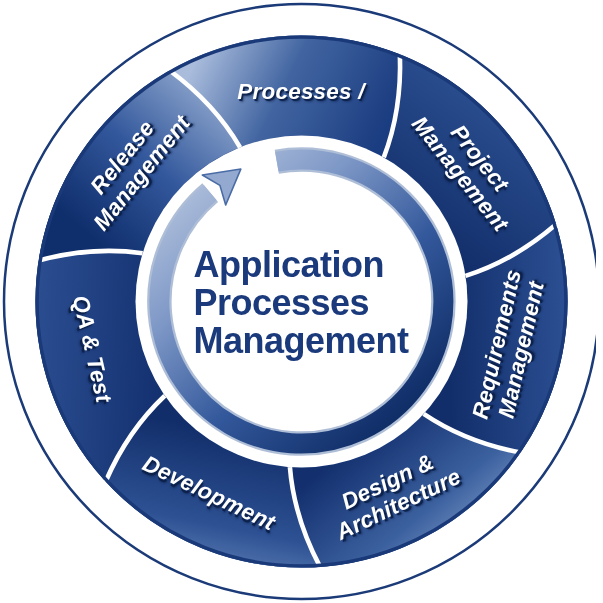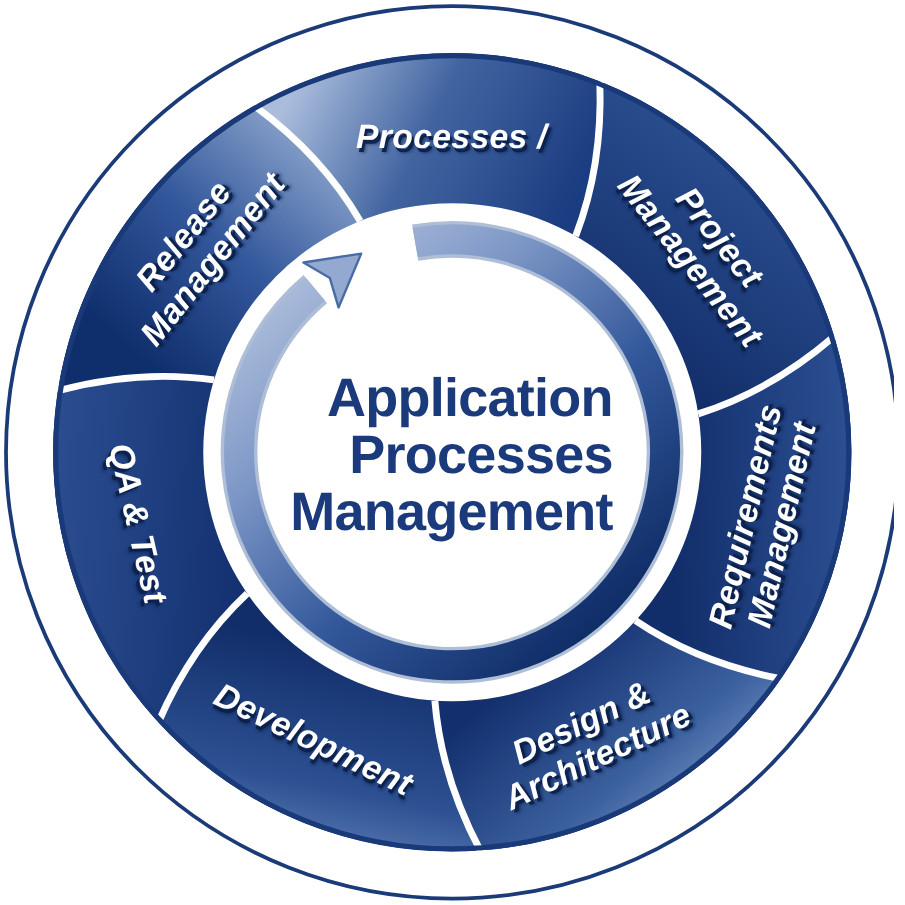--- a/index.html
+++ b/index.html
@@ -13,21 +13,21 @@
   .seg-label div{pointer-events:none;}
   .lbl-processes   {left:301px;top:91px; transform:translate(-50%,-50%) rotate(0deg);}
   .lbl-project     {left:470px;top:166px;transform:translate(-50%,-50%) rotate(51.4deg);}
   .lbl-requirements{left:509px;top:347px;transform:translate(-50%,-50%) rotate(-77.1deg);}
   .lbl-design      {left:393px;top:493px;transform:translate(-50%,-50%) rotate(-25.7deg);}
   .lbl-development {left:209px;top:493px;transform:translate(-50%,-50%) rotate(25.7deg);}
   .lbl-qa          {left:92px; top:349px;transform:translate(-50%,-50%) rotate(77.1deg);}
   .lbl-release     {left:132px;top:165px;transform:translate(-50%,-50%) rotate(-51.4deg);}
   .center-label{position:absolute;left:301px;top:303px;transform:translate(-50%,-50%);
                 font-weight:700;font-size:36px;line-height:38px;color:#1b3a7c;
-                text-align:right;white-space:nowrap;letter-spacing:-.5px;}
+                text-align:left;white-space:nowrap;letter-spacing:-.5px;}
 </style>
 </head>
 <body>
 
 <div id="stage">
 
   <svg width="603" height="603" viewBox="0 0 603 603">
     <defs>
       <linearGradient id="g-processes" gradientUnits="userSpaceOnUse" x1="195" y1="62" x2="375" y2="152">
         <stop offset="0" stop-color="#a9bcdc"></stop>

